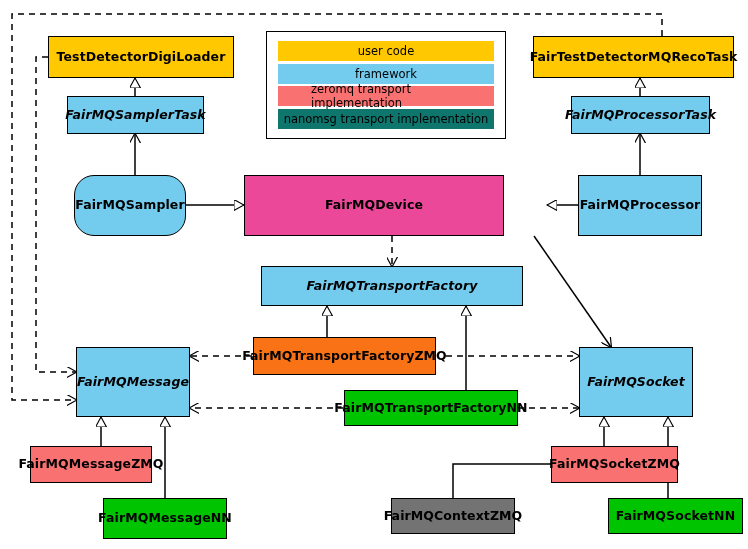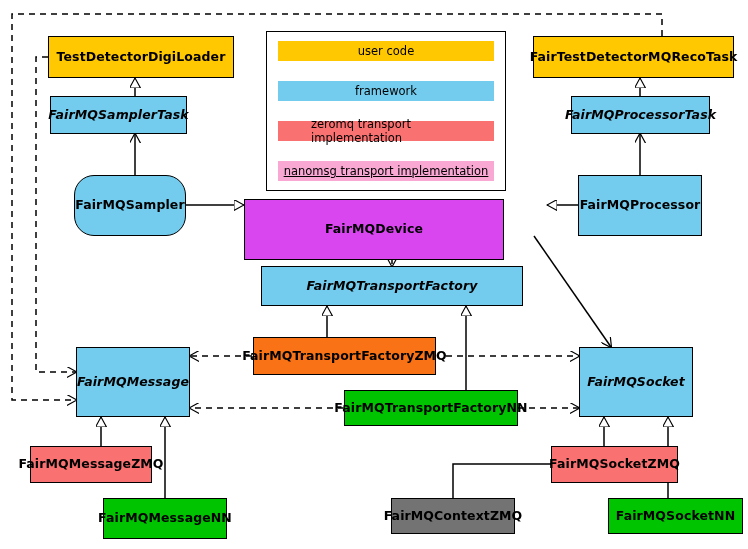--- a/index.html
+++ b/index.html
@@ -122,45 +122,45 @@
 
       <path d="M 668 498 L 668 417" marker-end="url(#hollowTri)"></path>
 
       <path d="M 453 498 L 453 464 L 551 464" marker-end="url(#filledDiamond)"></path>
     </g>
   </svg>
 
   <div id="node-layer">
       <div class="node" style="left: 48px; top: 36px; width: 186px; height: 42px; background: rgb(255, 200, 0);">TestDetectorDigiLoader</div>
       <div class="node" style="left: 533px; top: 36px; width: 201px; height: 42px; background: rgb(255, 200, 0);">FairTestDetectorMQRecoTask</div>
-      <div class="node abstract" style="left: 50px; top: 96px; width: 137px; height: 38px; background: rgb(115, 204, 238);">FairMQSamplerTask</div>
+      <div class="node abstract" style="left: 67px; top: 96px; width: 137px; height: 38px; background: rgb(115, 204, 238);">FairMQSamplerTask</div>
       <div class="node abstract" style="left: 571px; top: 96px; width: 139px; height: 38px; background: rgb(115, 204, 238);">FairMQProcessorTask</div>
       <div class="node" style="left: 74px; top: 175px; width: 112px; height: 61px; background: rgb(115, 204, 238); border-radius: 20px;">FairMQSampler</div>
-      <div class="node" style="left: 244px; top: 175px; width: 260px; height: 61px; background: #d946ef; margin-top: 24px;">FairMQDevice</div>
+      <div class="node" style="left: 244px; top: 175px; width: 260px; height: 61px; background: #ec4899;">FairMQDevice</div>
       <div class="node" style="left: 578px; top: 175px; width: 124px; height: 61px; background: rgb(115, 204, 238);">FairMQProcessor</div>
       <div class="node abstract" style="left: 261px; top: 266px; width: 262px; height: 40px; background: rgb(115, 204, 238);">FairMQTransportFactory</div>
       <div class="node" style="left: 253px; top: 337px; width: 183px; height: 38px; background: #f97316;">FairMQTransportFactoryZMQ</div>
       <div class="node" style="left: 344px; top: 390px; width: 174px; height: 36px; background: rgb(0, 196, 0);">FairMQTransportFactoryNN</div>
       <div class="node abstract" style="left: 76px; top: 347px; width: 114px; height: 70px; background: rgb(115, 204, 238);">FairMQMessage</div>
       <div class="node abstract" style="left: 579px; top: 347px; width: 114px; height: 70px; background: rgb(115, 204, 238);">FairMQSocket</div>
       <div class="node" style="left: 30px; top: 446px; width: 122px; height: 37px; background: rgb(250, 113, 113);">FairMQMessageZMQ</div>
       <div class="node" style="left: 103px; top: 498px; width: 124px; height: 41px; background: rgb(0, 196, 0);">FairMQMessageNN</div>
       <div class="node" style="left: 551px; top: 446px; width: 127px; height: 37px; background: rgb(250, 113, 113);">FairMQSocketZMQ</div>
       <div class="node" style="left: 608px; top: 498px; width: 135px; height: 36px; background: rgb(0, 196, 0);">FairMQSocketNN</div>
       <div class="node" style="left: 391px; top: 498px; width: 124px; height: 36px; background: #737373;">FairMQContextZMQ</div>
     </div>
 
-  <div class="legend-box" style="left:266px; top:31px; width:240px; height:160px;">
+  <div class="legend-box" style="left:266px; top:31px; width:240px; height:108px;">
     <div class="legend-row" style="background: rgb(255, 200, 0);">
       <span>user code</span>
     </div>
     <div class="legend-row" style="background: rgb(115, 204, 238);">
       <span>framework</span>
     </div>
     <div class="legend-row" style="background: rgb(250, 113, 113); padding-left: 33px;">
       <span>zeromq transport implementation</span>
     </div>
-    <div class="legend-row" style="background: #f9a8d4; text-decoration: underline;">
+    <div class="legend-row" style="background: #0f766e;">
       <span>nanomsg transport implementation</span>
     </div>
   </div>
 
 </div>
 
 </body></html>

